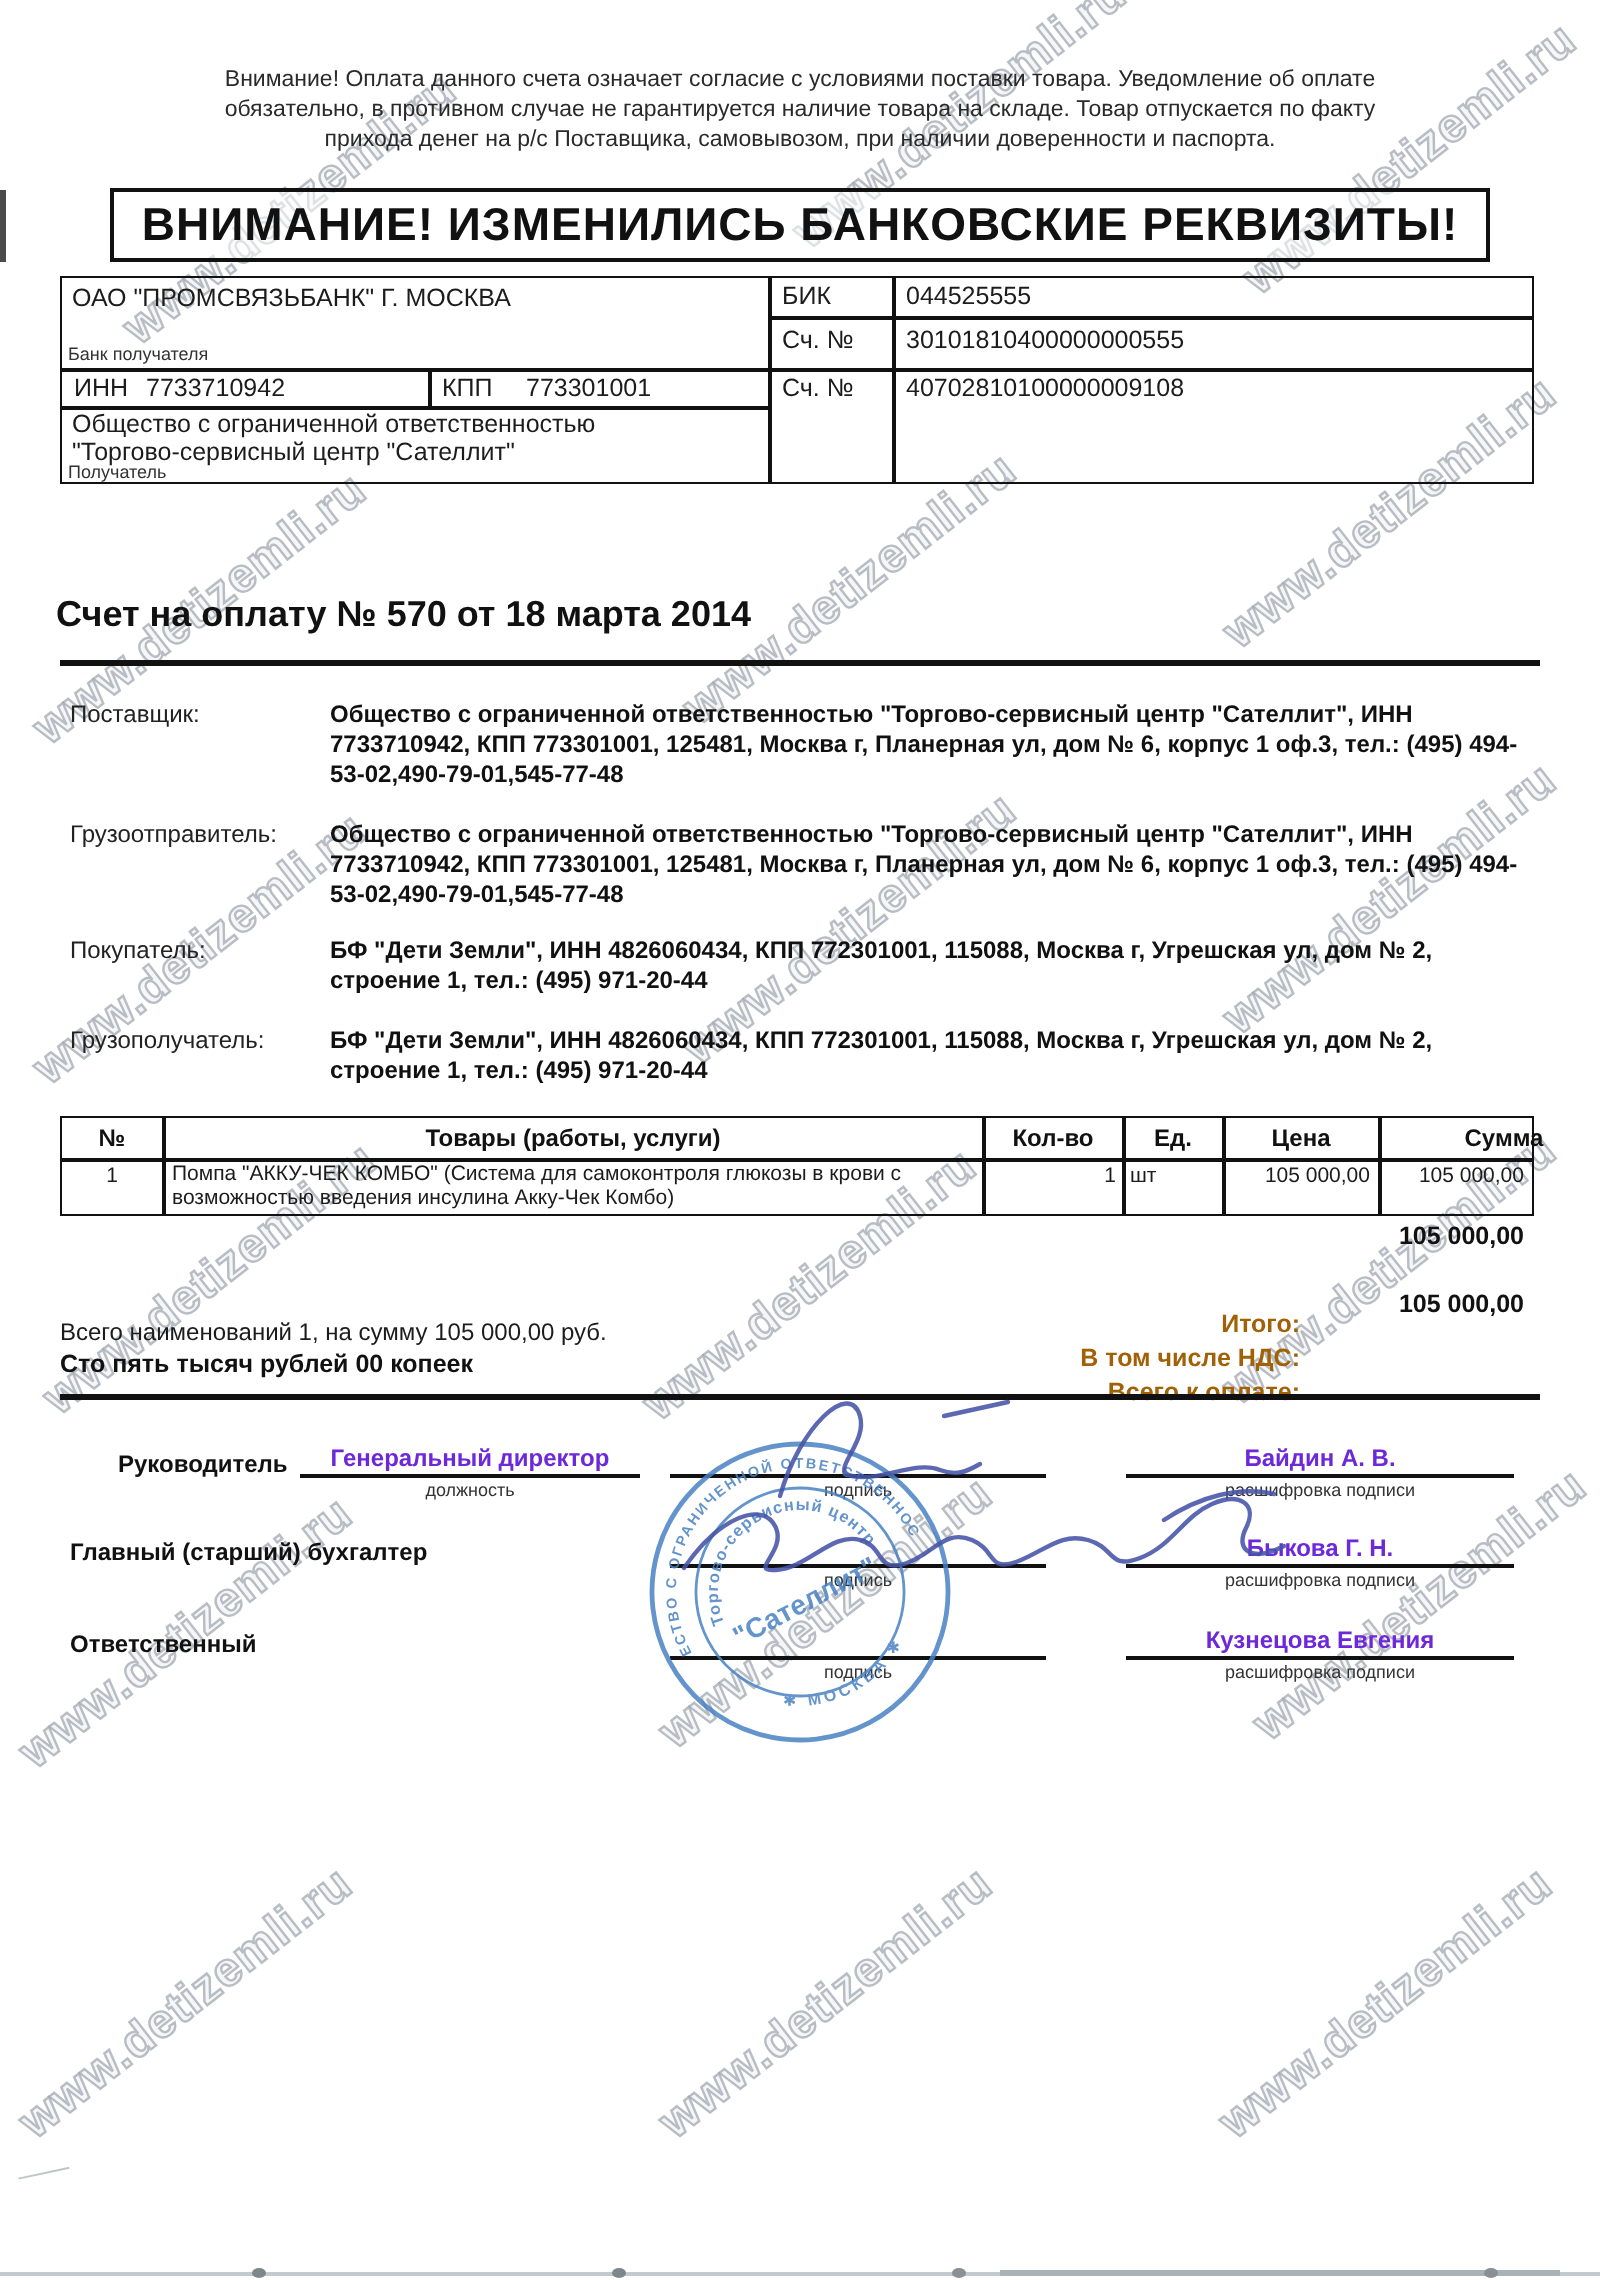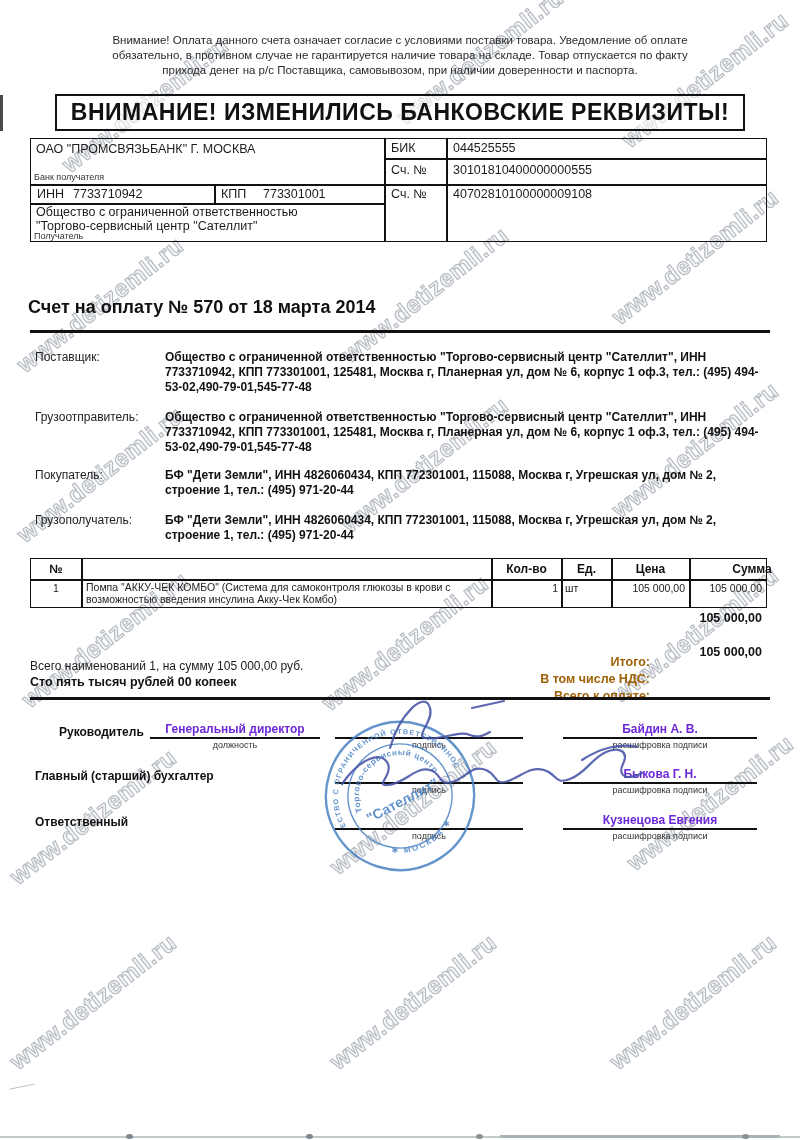--- a/index.html
+++ b/index.html
@@ -132,20 +132,21 @@
 
   <div class="abs bank-box" style="left:30px;top:558px;width:735px;height:48px;">
     <div class="bline" style="left:50px;top:0;width:1.5px;height:48px;"></div>
     <div class="bline" style="left:460px;top:0;width:1.5px;height:48px;"></div>
     <div class="bline" style="left:530px;top:0;width:1.5px;height:48px;"></div>
     <div class="bline" style="left:580px;top:0;width:1.5px;height:48px;"></div>
     <div class="bline" style="left:658px;top:0;width:1.5px;height:48px;"></div>
     <div class="bline" style="left:0;top:20px;width:735px;height:1.5px;"></div>
 
     <div class="abs it-head" style="left:0;top:0;width:50px;height:20px;">№</div>
+    <div class="abs it-head" style="left:51px;top:0;width:409px;height:20px;">Товары (работы, услуги)</div>
     <div class="abs it-head" style="left:461px;top:0;width:69px;height:20px;">Кол-во</div>
     <div class="abs it-head" style="left:531px;top:0;width:49px;height:20px;">Ед.</div>
     <div class="abs it-head" style="left:581px;top:0;width:77px;height:20px;">Цена</div>
     <div class="abs it-head" style="left:659px;top:0;width:76px;height:20px;padding-left:24px;">Сумма</div>
 
     <div class="abs it-cell" style="left:0;top:23px;width:50px;text-align:center;">1</div>
     <div class="abs it-cell" style="left:55px;top:22px;width:400px;">Помпа "АККУ-ЧЕК КОМБО" (Система для самоконтроля глюкозы в крови с возможностью введения инсулина Акку-Чек Комбо)</div>
     <div class="abs it-cell" style="left:461px;top:23px;width:66px;text-align:right;">1</div>
     <div class="abs it-cell" style="left:534px;top:23px;width:44px;">шт</div>
     <div class="abs it-cell" style="left:581px;top:23px;width:73px;text-align:right;">105 000,00</div>

